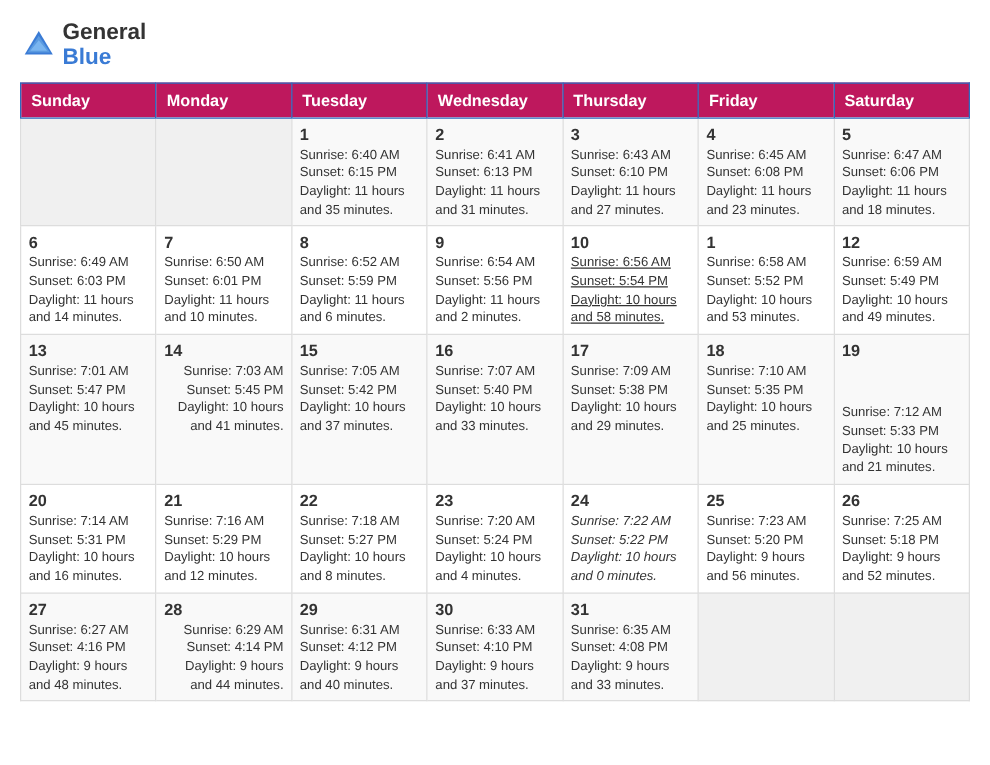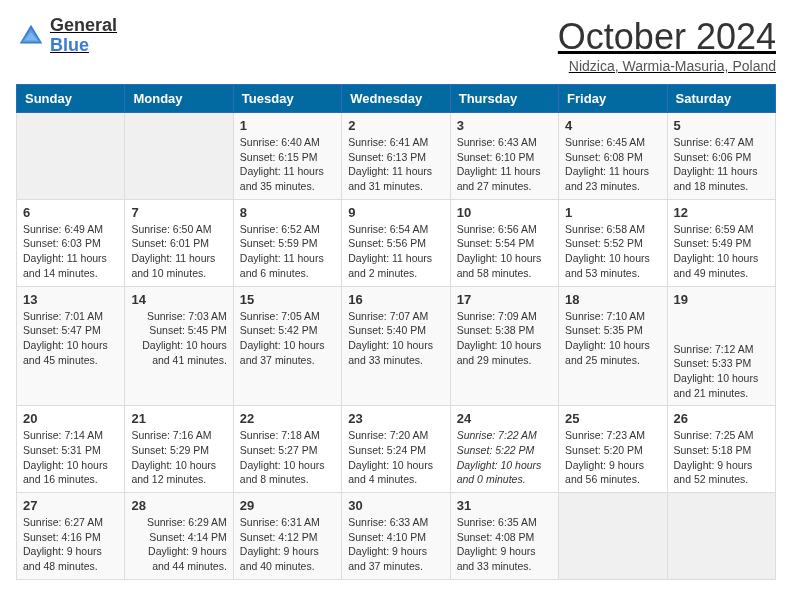--- a/index.html
+++ b/index.html
@@ -8,21 +8,20 @@
       background: #fff;
       width: 792px;
       min-height: 612px;
       padding: 16px;
     }
     .header {
       display: flex;
       justify-content: space-between;
       align-items: flex-start;
       margin-bottom: 10px;
-      text-decoration: underline;
     }
     .logo {
       display: flex;
       align-items: center;
       gap: 4px;
     }
     .logo-text {
       font-size: 18px;
       font-weight: bold;
       line-height: 1.1;
@@ -44,21 +43,21 @@
     .subtitle {
       font-size: 14px;
       color: #555;
     }
     .calendar {
       width: 100%;
       border-collapse: collapse;
       border: 1px solid #ccc;
     }
     .calendar th {
-      background-color: #0369a1;
+      background-color: #be185d;
       color: #fff;
       font-size: 13px;
       font-weight: bold;
       padding: 6px 8px;
       text-align: left;
       border: 1px solid #2d6abf;
     }
     .calendar td {
       vertical-align: top;
       border: 1px solid #ddd;
@@ -98,24 +97,20 @@
     <svg class="logo-icon" viewBox="0 0 40 40" xmlns="http://www.w3.org/2000/svg">
       <polygon points="20,5 35,30 5,30" fill="#3a7bd5"></polygon>
       <polygon points="20,10 32,28 8,28" fill="#5a9ae0"></polygon>
       <polygon points="20,15 29,26 11,26" fill="#7ab5f0"></polygon>
     </svg>
     <div class="logo-text">
       <div><span class="general">General</span></div>
       <div><span class="blue">Blue</span></div>
     </div>
   </div>
-  <div class="title-block">
-    <div class="month-title">October 2024</div>
-    <div class="subtitle">Nidzica, Warmia-Masuria, Poland</div>
-  </div>
 </div>
 
 <table class="calendar">
   <thead>
     <tr>
     <th>Sunday</th>
         <th>Monday</th>
         <th>Tuesday</th>
         <th>Wednesday</th>
         <th>Thursday</th>
@@ -178,21 +173,21 @@
 Daylight: 11 hours and 6 minutes.</div>
         </td>
         <td>
           <span class="day-number">9</span>
           <div class="day-info" style="white-space: pre-line;">Sunrise: 6:54 AM
 Sunset: 5:56 PM
 Daylight: 11 hours and 2 minutes.</div>
         </td>
         <td>
           <span class="day-number">10</span>
-          <div class="day-info" style="white-space: pre-line;">Sunrise: 6:56 AM
+          <div class="day-info" style="white-space: pre-line; text-decoration: underline;">Sunrise: 6:56 AM
 Sunset: 5:54 PM
 Daylight: 10 hours and 58 minutes.</div>
         </td>
         <td>
           <span class="day-number">1</span>
           <div class="day-info" style="white-space: pre-line;">Sunrise: 6:58 AM
 Sunset: 5:52 PM
 Daylight: 10 hours and 53 minutes.</div>
         </td>
         <td>

